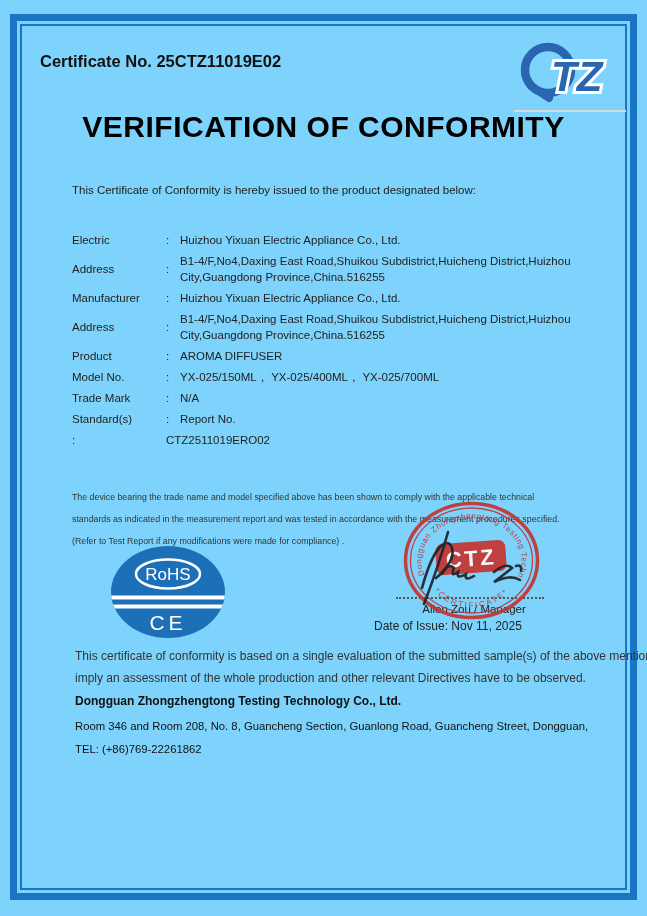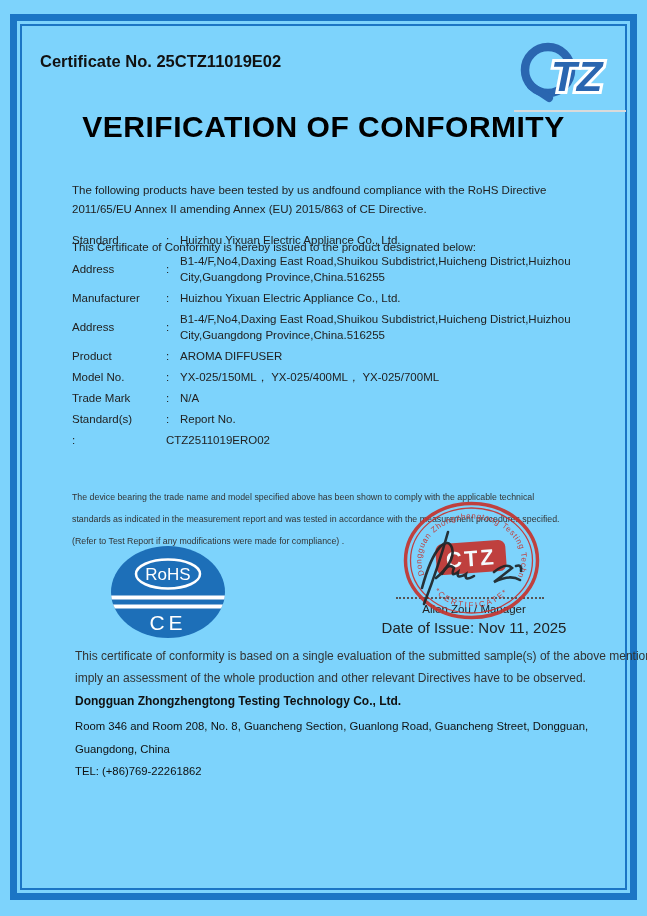--- a/index.html
+++ b/index.html
@@ -31,22 +31,22 @@
   .fields .top-align{align-self:start;}
 
   .statement{position:absolute;left:50px;top:460px;font-size:8.8px;line-height:22px;
         white-space:pre;color:#333;}
 
   .rohs{position:absolute;left:84px;top:519px;width:124px;height:100px;}
 
   .dotted-line{position:absolute;left:374px;top:571px;width:148px;border-top:2px dotted #555;}
   .sig-name{position:absolute;left:352px;top:577px;width:200px;text-align:center;
         font-size:11.5px;color:#222;}
-  .sig-date{position:absolute;left:352px;top:593px;width:200px;text-align:center;
-        font-size:15px;color:#222;}
+  .sig-date{position:absolute;left:352px;top:593px;width:200px;
+        font-size:12px;color:#222;}
 
   .stamp{position:absolute;left:368px;top:466px;width:158px;height:158px;opacity:.92;}
 
   .disclaimer{position:absolute;left:53px;top:619px;font-size:12px;line-height:22px;
         white-space:pre;color:#333;}
 
   .issuer{position:absolute;left:53px;top:668px;color:#111;}
   .issuer-name{font-size:12px;font-weight:bold;margin-bottom:7px;}
   .issuer-line{font-size:11.3px;line-height:22.5px;}
 </style>
@@ -64,27 +64,25 @@
           <circle cx="30" cy="36" r="23" fill="none" stroke="#2a66b0" stroke-width="8.5"></circle>
           <path d="M13,52 L31,64" stroke="#2a66b0" stroke-width="8" stroke-linecap="round"></path>
           <text x="33" y="57" font-size="42" font-weight="bold" font-style="italic" font-family="Liberation Sans, DejaVu Sans, sans-serif" stroke="#ffffff" stroke-width="6" fill="none">TZ</text>
           <text x="33" y="57" font-size="42" font-weight="bold" font-style="italic" font-family="Liberation Sans, DejaVu Sans, sans-serif" fill="#2a66b0">TZ</text>
         </svg>
         <div class="logo-underline"></div>
 
         <div class="title">VERIFICATION OF CONFORMITY</div>
 
         <div class="intro">
-          <div>The following products have been tested by us andfound compliance with the RoHS Directive
-2011/65/EU Annex II amending Annex (EU) 2015/863 of CE Directive.</div>
           <div>This Certificate of Conformity is hereby issued to the product designated below:</div>
         </div>
 
         <div class="fields">
-          <div class="lbl">Standard</div>
+          <div class="lbl">Electric</div>
           <div class="sep">:</div>
           <div class="val">Huizhou Yixuan Electric Appliance Co., Ltd.</div>
 
           <div class="lbl">Address</div>
           <div class="sep">:</div>
           <div class="val">B1-4/F,No4,Daxing East Road,Shuikou Subdistrict,Huicheng District,Huizhou
 City,Guangdong Province,China.516255</div>
 
           <div class="lbl">Manufacturer</div>
           <div class="sep">:</div>
@@ -164,20 +162,19 @@
             <path d="M126,74 Q132,72 131,79"></path>
           </g>
         </svg>
 
         <div class="disclaimer">This certificate of conformity is based on a single evaluation of the submitted sample(s) of the above mentioned product. It does not
 imply an assessment of the whole production and other relevant Directives have to be observed.</div>
 
         <div class="issuer">
           <div class="issuer-name">Dongguan Zhongzhengtong Testing Technology Co., Ltd.</div>
           <div class="issuer-line">Room 346 and Room 208, No. 8, Guancheng Section, Guanlong Road, Guancheng Street, Dongguan,</div>
-          <div class="issuer-line">Guangdong, China</div>
           <div class="issuer-line">TEL: (+86)769-22261862</div>
         </div>
 
       </div>
     </div>
   </div>
 </div>
 
 </body></html>

